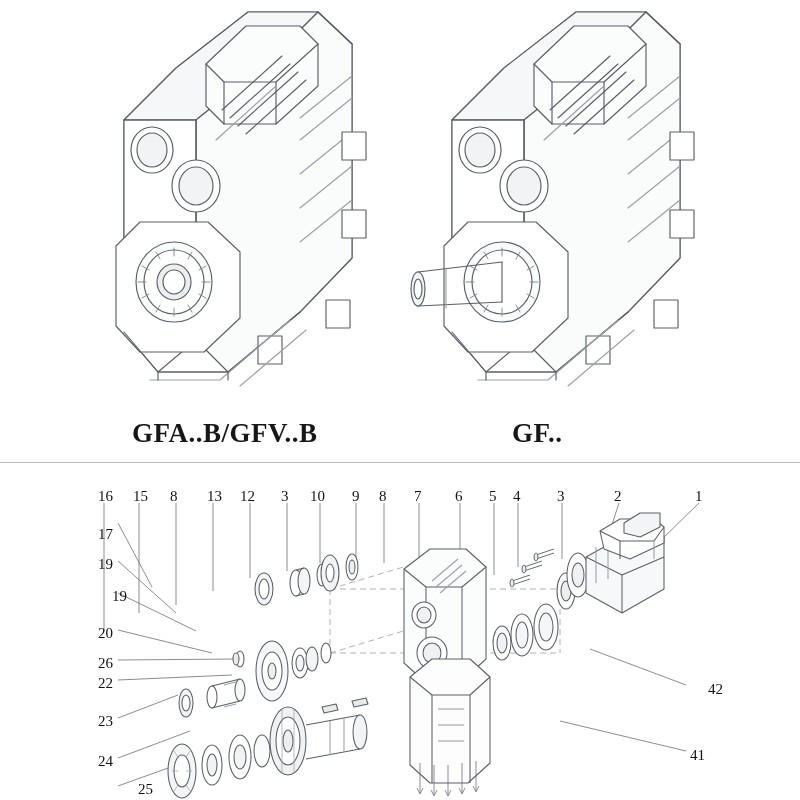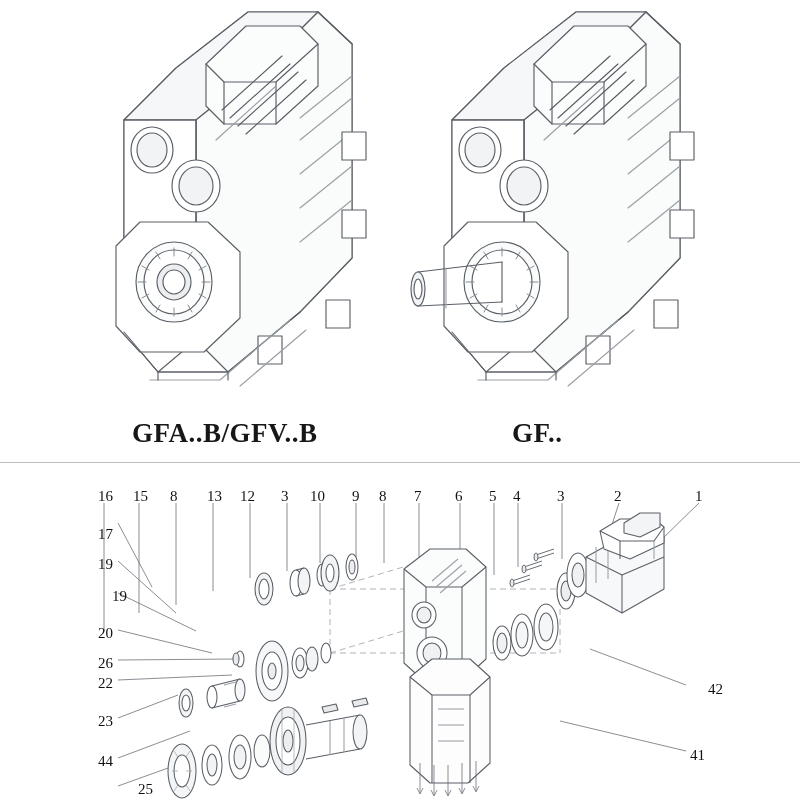--- a/index.html
+++ b/index.html
@@ -438,20 +438,20 @@
         <div class="num" style="left: 557px; top: 25px;">3</div>
         <div class="num" style="left: 614px; top: 25px;">2</div>
         <div class="num" style="left: 695px; top: 25px;">1</div>
         <div class="num" style="left: 98px; top: 55px; margin-top: 8px;">17</div>
         <div class="num" style="left: 98px; top: 93px;">19</div>
         <div class="num" style="left: 112px; top: 125px; text-align: right;">19</div>
         <div class="num" style="left: 98px; top: 162px;">20</div>
         <div class="num" style="left: 98px; top: 192px;">26</div>
         <div class="num" style="left: 98px; top: 212px;">22</div>
         <div class="num" style="left: 98px; top: 250px;">23</div>
-        <div class="num" style="left: 98px; top: 290px;">44</div>
+        <div class="num" style="left: 98px; top: 290px;">24</div>
         <div class="num" style="left: 98px; top: 318px; margin-left: 40px;">25</div>
         <div class="num" style="left: 690px; top: 218px; margin-left: 18px;">42</div>
         <div class="num" style="left: 690px; top: 284px;">41</div>
       </div>
   </div>
 
 </div>
 
 </body></html>

